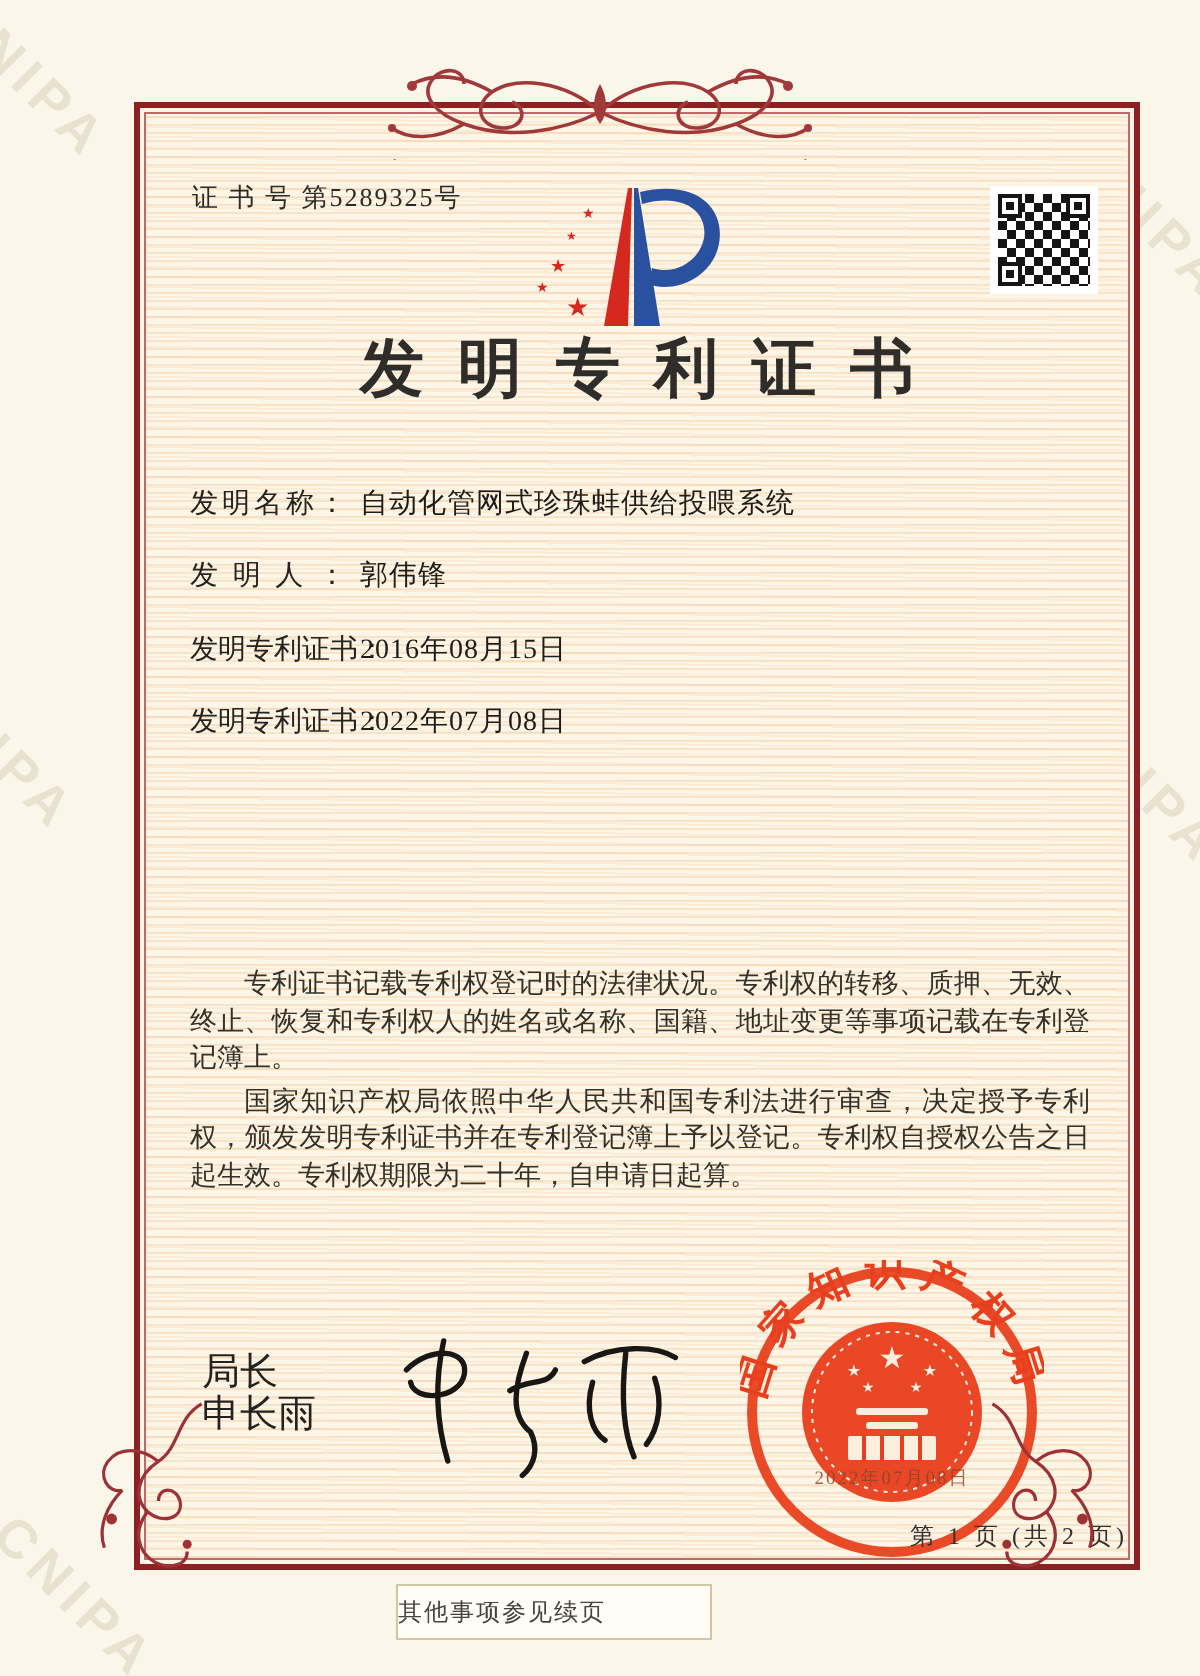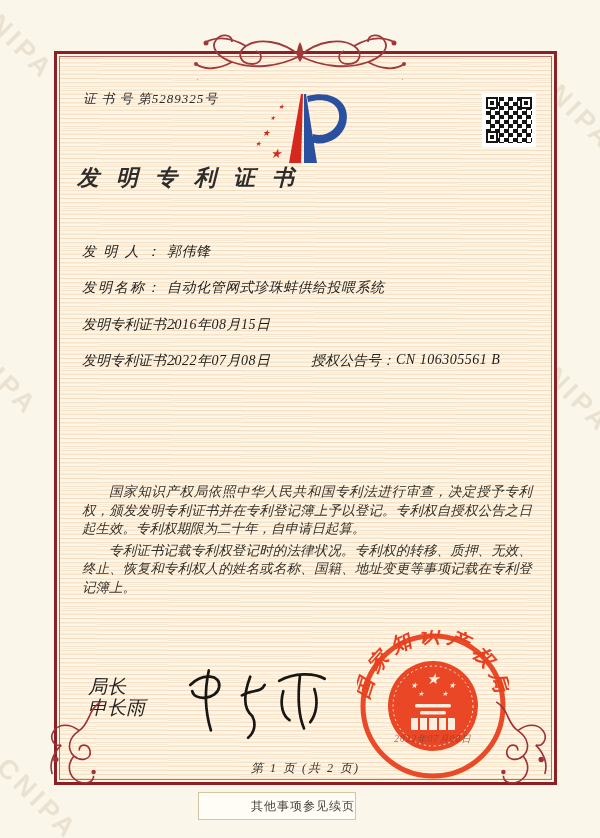--- a/index.html
+++ b/index.html
@@ -13,22 +13,22 @@
   .wm{
     position:absolute;
     font-family:"Liberation Sans","DejaVu Sans",sans-serif;
     font-weight:bold;font-size:27px;letter-spacing:4px;
     color:rgba(170,148,110,0.20);
     transform:rotate(45deg);transform-origin:0 0;
     white-space:nowrap;pointer-events:none;
   }
   
   .frame{
-    position:absolute;left:54px;top:51px;width:503px;height:734px;
-    border:3px solid #8c2022;background:#fdf5e6;box-sizing:border-box;font-style:italic;
+    position:absolute;left:67px;top:51px;width:503px;height:734px;
+    border:3px solid #8c2022;background:#fdf5e6;box-sizing:border-box;
   }
   .frame-inner{
     position:absolute;inset:2px;border:1px solid #c0696b;
     background-image:
       repeating-linear-gradient(0deg, rgba(224,155,92,0.20) 0 1px, rgba(0,0,0,0) 1px 4px),
       repeating-linear-gradient(0.8deg, rgba(230,170,110,0.12) 0 1px, rgba(0,0,0,0) 1px 5px);
   }
   .content{position:absolute;inset:0;}
   
   .cert-no{position:absolute;left:23px;top:33px;font-size:13px;letter-spacing:1px;color:#2a2a26;}
@@ -39,22 +39,22 @@
   }
   .qr .noise{
     position:absolute;inset:2px;
     background:repeating-conic-gradient(#151515 0% 25%, #ffffff 0% 50%);
     background-size:9px 9px;
   }
   .qr .f{position:absolute;width:12px;height:12px;border:2px solid #151515;background:#fff;box-sizing:border-box;}
   .qr .f::after{content:"";position:absolute;inset:2px;background:#151515;}
   .qr .f.tl{left:2px;top:2px;} .qr .f.tr{right:2px;top:2px;} .qr .f.bl{left:2px;bottom:2px;}
   .title{
-    position:absolute;left:0;top:106px;width:100%;
-    font-size:22px;font-weight:bold;color:#2e2d2a;
+    position:absolute;left:0;top:106px;width:100%;text-align:center;
+    font-size:32px;font-weight:bold;color:#2e2d2a;
     letter-spacing:17px;text-indent:17px;white-space:nowrap;
   }
   
   .fields{position:absolute;left:22px;top:186px;width:452px;font-size:14px;color:#1d1c18;}
   .field-row{height:36.3px;position:relative;white-space:nowrap;}
   .flabel{
     display:inline-block;width:78px;
     text-align:justify;text-align-last:justify;
     letter-spacing:0;vertical-align:top;color:#24231f;
   }
@@ -63,29 +63,29 @@
   
   .paras{
     position:absolute;left:22px;top:426px;width:450px;
     font-size:13.5px;line-height:18.5px;text-align:justify;color:#343128;
   }
   .paras p{margin:0 0 3px;text-indent:2em;}
   
   .signer{position:absolute;left:28px;top:620px;font-size:19px;line-height:20.5px;color:#23221e;}
   .signature{position:absolute;left:124px;top:605px;width:150px;height:78px;}
   .seal{position:absolute;left:297px;top:573px;width:152px;height:152px;}
-  .page-info{position:absolute;left:0;top:703px;width:100%;text-align:center;font-size:12px;letter-spacing:2px;color:#33322e;}
+  .page-info{position:absolute;left:0;top:703px;width:100%;text-align:right;font-size:12px;letter-spacing:2px;color:#33322e;}
   
   .orn-top{position:absolute;left:170px;top:26px;width:260px;height:54px;}
   .orn-bl{position:absolute;left:36px;top:693px;width:72px;height:97px;}
   .orn-br{position:absolute;left:489px;top:693px;width:72px;height:97px;transform:scaleX(-1);}
   
   .footer-note{
     position:absolute;left:198px;top:792px;width:156px;height:26px;line-height:26px;
-    background:#fffdf6;border:1px solid #d3c4a4;text-align:right;
+    background:#fffdf6;border:1px solid #d3c4a4;text-align:left;
     font-size:12px;color:#45443e;letter-spacing:1px;
   }
 </style>
 </head>
 <body>
 
 <span class="wm" style="left:-12px;top:-8px">CNIPA</span>
 <span class="wm" style="left:142px;top:118px">CNIPA</span>
 <span class="wm" style="left:548px;top:62px">CNIPA</span>
 <span class="wm" style="left:360px;top:238px">CNIPA</span>
@@ -115,39 +115,36 @@
         <div class="noise"></div>
         <div class="f tl"></div>
         <div class="f tr"></div>
         <div class="f bl"></div>
       </div>
 
       <div class="title">发明专利证书</div>
 
       <div class="fields">
         <div class="field-row">
+          <span class="flabel">发明名称：</span><span class="fvalue">自动化管网式珍珠蚌供给投喂系统</span>
+        </div>
+        <div class="field-row">
           <span class="flabel">发明人：</span><span class="fvalue">郭伟锋</span>
         </div>
         <div class="field-row">
-          <span class="flabel">发明名称：</span><span class="fvalue">自动化管网式珍珠蚌供给投喂系统</span>
-        </div>
-        <div class="field-row">
           <span class="flabel">发明专利证书：</span><span class="fvalue">2016年08月15日</span>
         </div>
         <div class="field-row">
           <span class="flabel">发明专利证书：</span><span class="fvalue">2022年07月08日</span>
-          <span class="pair2">
-            <span class="flabel">授权公告号：</span><span class="fvalue">CN 106305561 B</span>
-          </span>
         </div>
       </div>
 
       <div class="paras">
+        <p>专利证书记载专利权登记时的法律状况。专利权的转移、质押、无效、终止、恢复和专利权人的姓名或名称、国籍、地址变更等事项记载在专利登记簿上。</p>
         <p>国家知识产权局依照中华人民共和国专利法进行审查，决定授予专利权，颁发发明专利证书并在专利登记簿上予以登记。专利权自授权公告之日起生效。专利权期限为二十年，自申请日起算。</p>
-        <p>专利证书记载专利权登记时的法律状况。专利权的转移、质押、无效、终止、恢复和专利权人的姓名或名称、国籍、地址变更等事项记载在专利登记簿上。</p>
       </div>
 
       <div class="signer">
         <div>局长</div>
         <div>申长雨</div>
       </div>
 
       <svg class="signature" viewBox="0 0 145 75">
         <g stroke="#181713" stroke-width="2.6" fill="none" stroke-linecap="round">
           <path d="M24,8 C20,26 20,46 26,66"></path>

